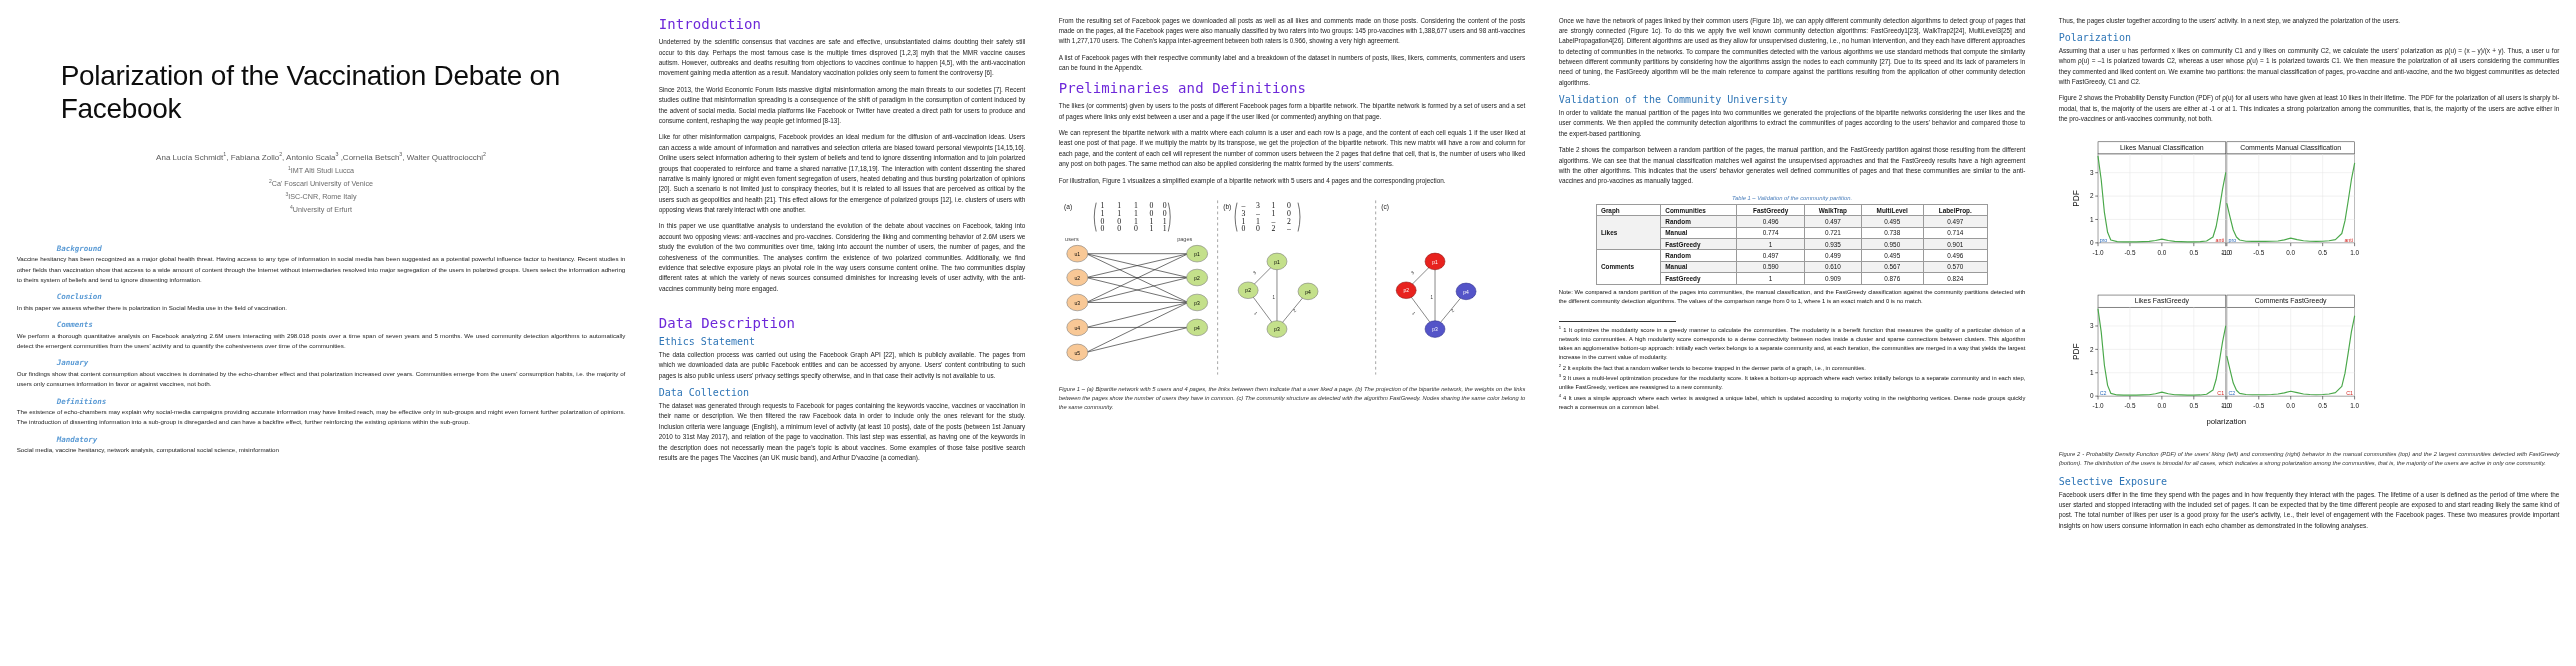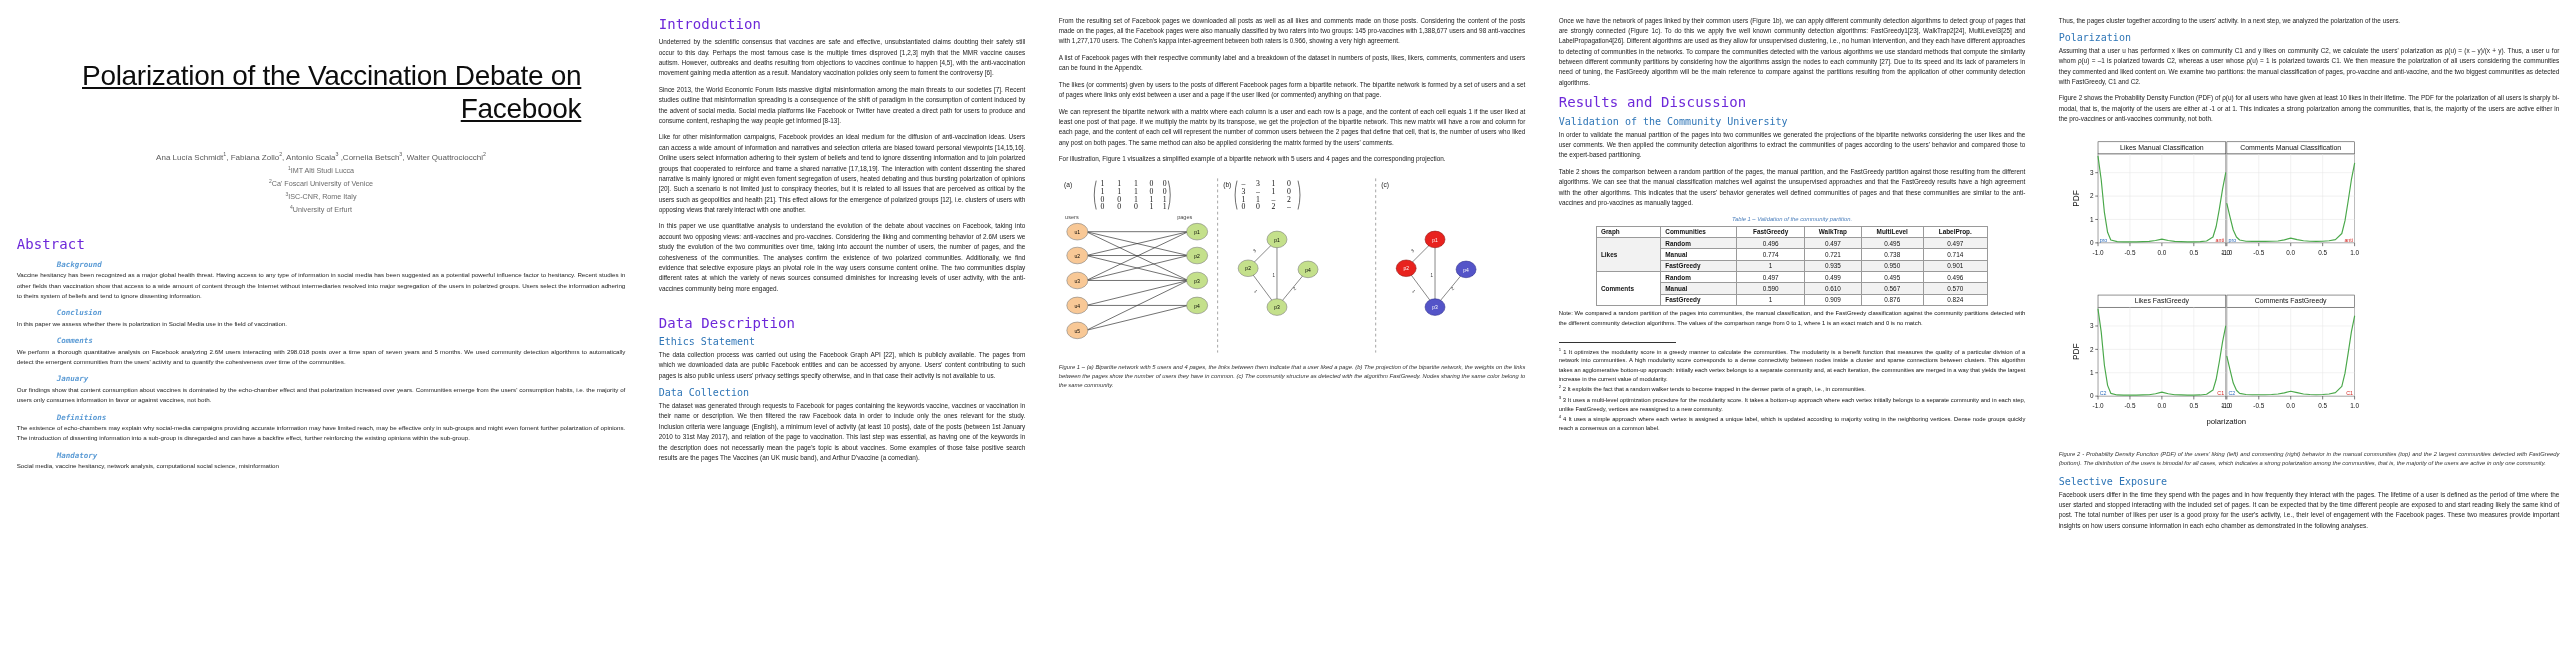--- a/index.html
+++ b/index.html
@@ -15,22 +15,22 @@
     grid-template-columns:642px 400px 500px 500px 534px;
     box-sizing:border-box;
   }
   .col{padding:15.6px 16.7px 5.6px 16.7px;box-sizing:border-box;overflow:hidden;}
   .col1{padding-top:5.6px;}
 
   
   .title{
     font-family:"Liberation Sans",sans-serif;
     font-size:28px;line-height:1.18;
-    text-align:right;font-weight:400;letter-spacing:-0.3px;
-    margin:53px 44px 0 44px;color:#0d0d0d;text-decoration:underline;
+    text-align:left;font-weight:400;letter-spacing:-0.3px;
+    margin:53px 44px 0 44px;color:#0d0d0d;
   }
   .authors{
     text-align:center;font-size:8px;color:#5a5a5a;
     margin-top:25.6px;line-height:1.55;
   }
   .authors sup{font-size:5.3px;}
   .affil{text-align:center;font-size:7.2px;color:#6a6a6a;line-height:1.62;}
   .affil sup{font-size:5px;}
 
   
@@ -105,21 +105,20 @@
     <div class="authors">
       Ana Lucía Schmidt<sup>1</sup>, Fabiana Zollo<sup>2</sup>, Antonio Scala<sup>3</sup> ,Cornelia Betsch<sup>3</sup>, Walter Quattrociocchi<sup>2</sup>
     </div>
     <div class="affil"><sup>1</sup>IMT Alti Studi Lucca</div>
     <div class="affil"><sup>2</sup>Ca' Foscari University of Venice</div>
     <div class="affil"><sup>3</sup>ISC-CNR, Rome Italy</div>
     <div class="affil"><sup>4</sup>University of Erfurt</div>
 
     <div style="height:20px"></div>
 
-    <h2 class="sec">Abstract</h2>
 
     <h4 class="abshead">Background</h4>
     <p class="body">Vaccine hesitancy has been recognized as a major global health threat. Having access to any type of information in social media has been suggested as a potential powerful influence factor to hesitancy. Recent studies in other fields than vaccination show that access to a wide amount of content through the Internet without intermediaries resolved into major segregation of the users in polarized groups. Users select the information adhering to theirs system of beliefs and tend to ignore dissenting information.</p>
 
     <h4 class="abshead">Conclusion</h4>
     <p class="body">In this paper we assess whether there is polarization in Social Media use in the field of vaccination.</p>
 
     <h4 class="abshead">Comments</h4>
     <p class="body">We perform a thorough quantitative analysis on Facebook analyzing 2.6M users interacting with 298.018 posts over a time span of seven years and 5 months. We used community detection algorithms to automatically detect the emergent communities from the users' activity and to quantify the cohesiveness over time of the communities.</p>
 
@@ -145,20 +144,21 @@
     <h3 class="sub">Ethics Statement</h3>
     <p class="body">The data collection process was carried out using the Facebook Graph API [22], which is publicly available. The pages from which we downloaded data are public Facebook entities and can be accessed by anyone. Users' content contributing to such pages is also public unless users' privacy settings specify otherwise, and in that case their activity is not available to us.</p>
     <h3 class="sub">Data Collection</h3>
     <p class="body">The dataset was generated through requests to Facebook for pages containing the keywords vaccine, vaccines or vaccination in their name or description. We then filtered the raw Facebook data in order to include only the ones relevant for the study. Inclusion criteria were language (English), a minimum level of activity (at least 10 posts), date of the posts (between 1st January 2010 to 31st May 2017), and relation of the page to vaccination. This last step was essential, as having one of the keywords in the description does not necessarily mean the page's topic is about vaccines. Some examples of those false positive search results are the pages The Vaccines (an UK music band), and Arthur D'vaccine (a comedian).</p>
   </div>
 
   <div class="col">
     <p class="body">From the resulting set of Facebook pages we downloaded all posts as well as all likes and comments made on those posts. Considering the content of the posts made on the pages, all the Facebook pages were also manually classified by two raters into two groups: 145 pro-vaccines with 1,388,677 users and 98 anti-vaccines with 1,277,170 users. The Cohen's kappa inter-agreement between both raters is 0.966, showing a very high agreement.</p>
     <p class="body">A list of Facebook pages with their respective community label and a breakdown of the dataset in numbers of posts, likes, likers, comments, commenters and users can be found in the Appendix.</p>
 
+    <h2 class="sec">Preliminaries and Definitions</h2>
     <p class="body">The likes (or comments) given by users to the posts of different Facebook pages form a bipartite network. The bipartite network is formed by a set of users and a set of pages where links only exist between a user and a page if the user liked (or commented) anything on that page.</p>
     <p class="body">We can represent the bipartite network with a matrix where each column is a user and each row is a page, and the content of each cell equals 1 if the user liked at least one post of that page. If we multiply the matrix by its transpose, we get the projection of the bipartite network. This new matrix will have a row and column for each page, and the content of each cell will represent the number of common users between the 2 pages that define that cell, that is, the number of users who liked any post on both pages. The same method can also be applied considering the matrix formed by the users' comments.</p>
     <p class="body">For illustration, Figure 1 visualizes a simplified example of a bipartite network with 5 users and 4 pages and the corresponding projection.</p>
 
     <div class="fig1wrap">
       <svg class="chart-svg" width="467" height="183" viewBox="0 0 840 330">
 
         <line x1="285" y1="8" x2="285" y2="322" stroke="#777" stroke-width="1.2" stroke-dasharray="5,5"></line>
         <line x1="570" y1="8" x2="570" y2="322" stroke="#777" stroke-width="1.2" stroke-dasharray="5,5"></line>
 
@@ -300,21 +300,20 @@
             <text x="733" y="176" font-size="9" text-anchor="middle" fill="#fff" font-family="Liberation Sans, sans-serif">p4</text>
         </g>
       </svg>
       <div class="figcap">Figure 1 – (a) Bipartite network with 5 users and 4 pages, the links between them indicate that a user liked a page. (b) The projection of the bipartite network, the weights on the links between the pages show the number of users they have in common. (c) The community structure as detected with the algorithm FastGreedy. Nodes sharing the same color belong to the same community.</div>
     </div>
   </div>
 
   <div class="col">
     <p class="body">Once we have the network of pages linked by their common users (Figure 1b), we can apply different community detection algorithms to detect group of pages that are strongly connected (Figure 1c). To do this we apply five well known community detection algorithms: FastGreedy1[23], WalkTrap2[24], MultiLevel3[25] and LabelPropagation4[26]. Different algorithms are used as they allow for unsupervised clustering, i.e., no human intervention, and they each have different approaches to detecting of communities in the networks. To compare the communities detected with the various algorithms we use standard methods that compute the similarity between different community partitions by considering how the algorithms assign the nodes to each community [27]. Due to its speed and its lack of parameters in need of tuning, the FastGreedy algorithm will be the main reference to compare against the partitions resulting from the application of other community detection algorithms.</p>
 
-    <h2 class="sec">Results and Discussion</h2>
     <h3 class="sub">Validation of the Community University</h3>
     <p class="body">In order to validate the manual partition of the pages into two communities we generated the projections of the bipartite networks considering the user likes and the user comments. We then applied the community detection algorithms to extract the communities of pages according to the users' behavior and compared those to the expert-based partitioning.</p>
     <p class="body">Table 2 shows the comparison between a random partition of the pages, the manual partition, and the FastGreedy partition against those resulting from the different algorithms. We can see that the manual classification matches well against the unsupervised approaches and that the FastGreedy results have a high agreement with the other algorithms. This indicates that the users' behavior generates well defined communities of pages and that these communities are similar to the anti-vaccines and pro-vaccines as manually tagged.</p>
 
     <div class="tabcap">Table 1 – Validation of the community partition.</div>
 
     <table class="vtab">
       <thead>
         <tr>
           <th>Graph</th>

